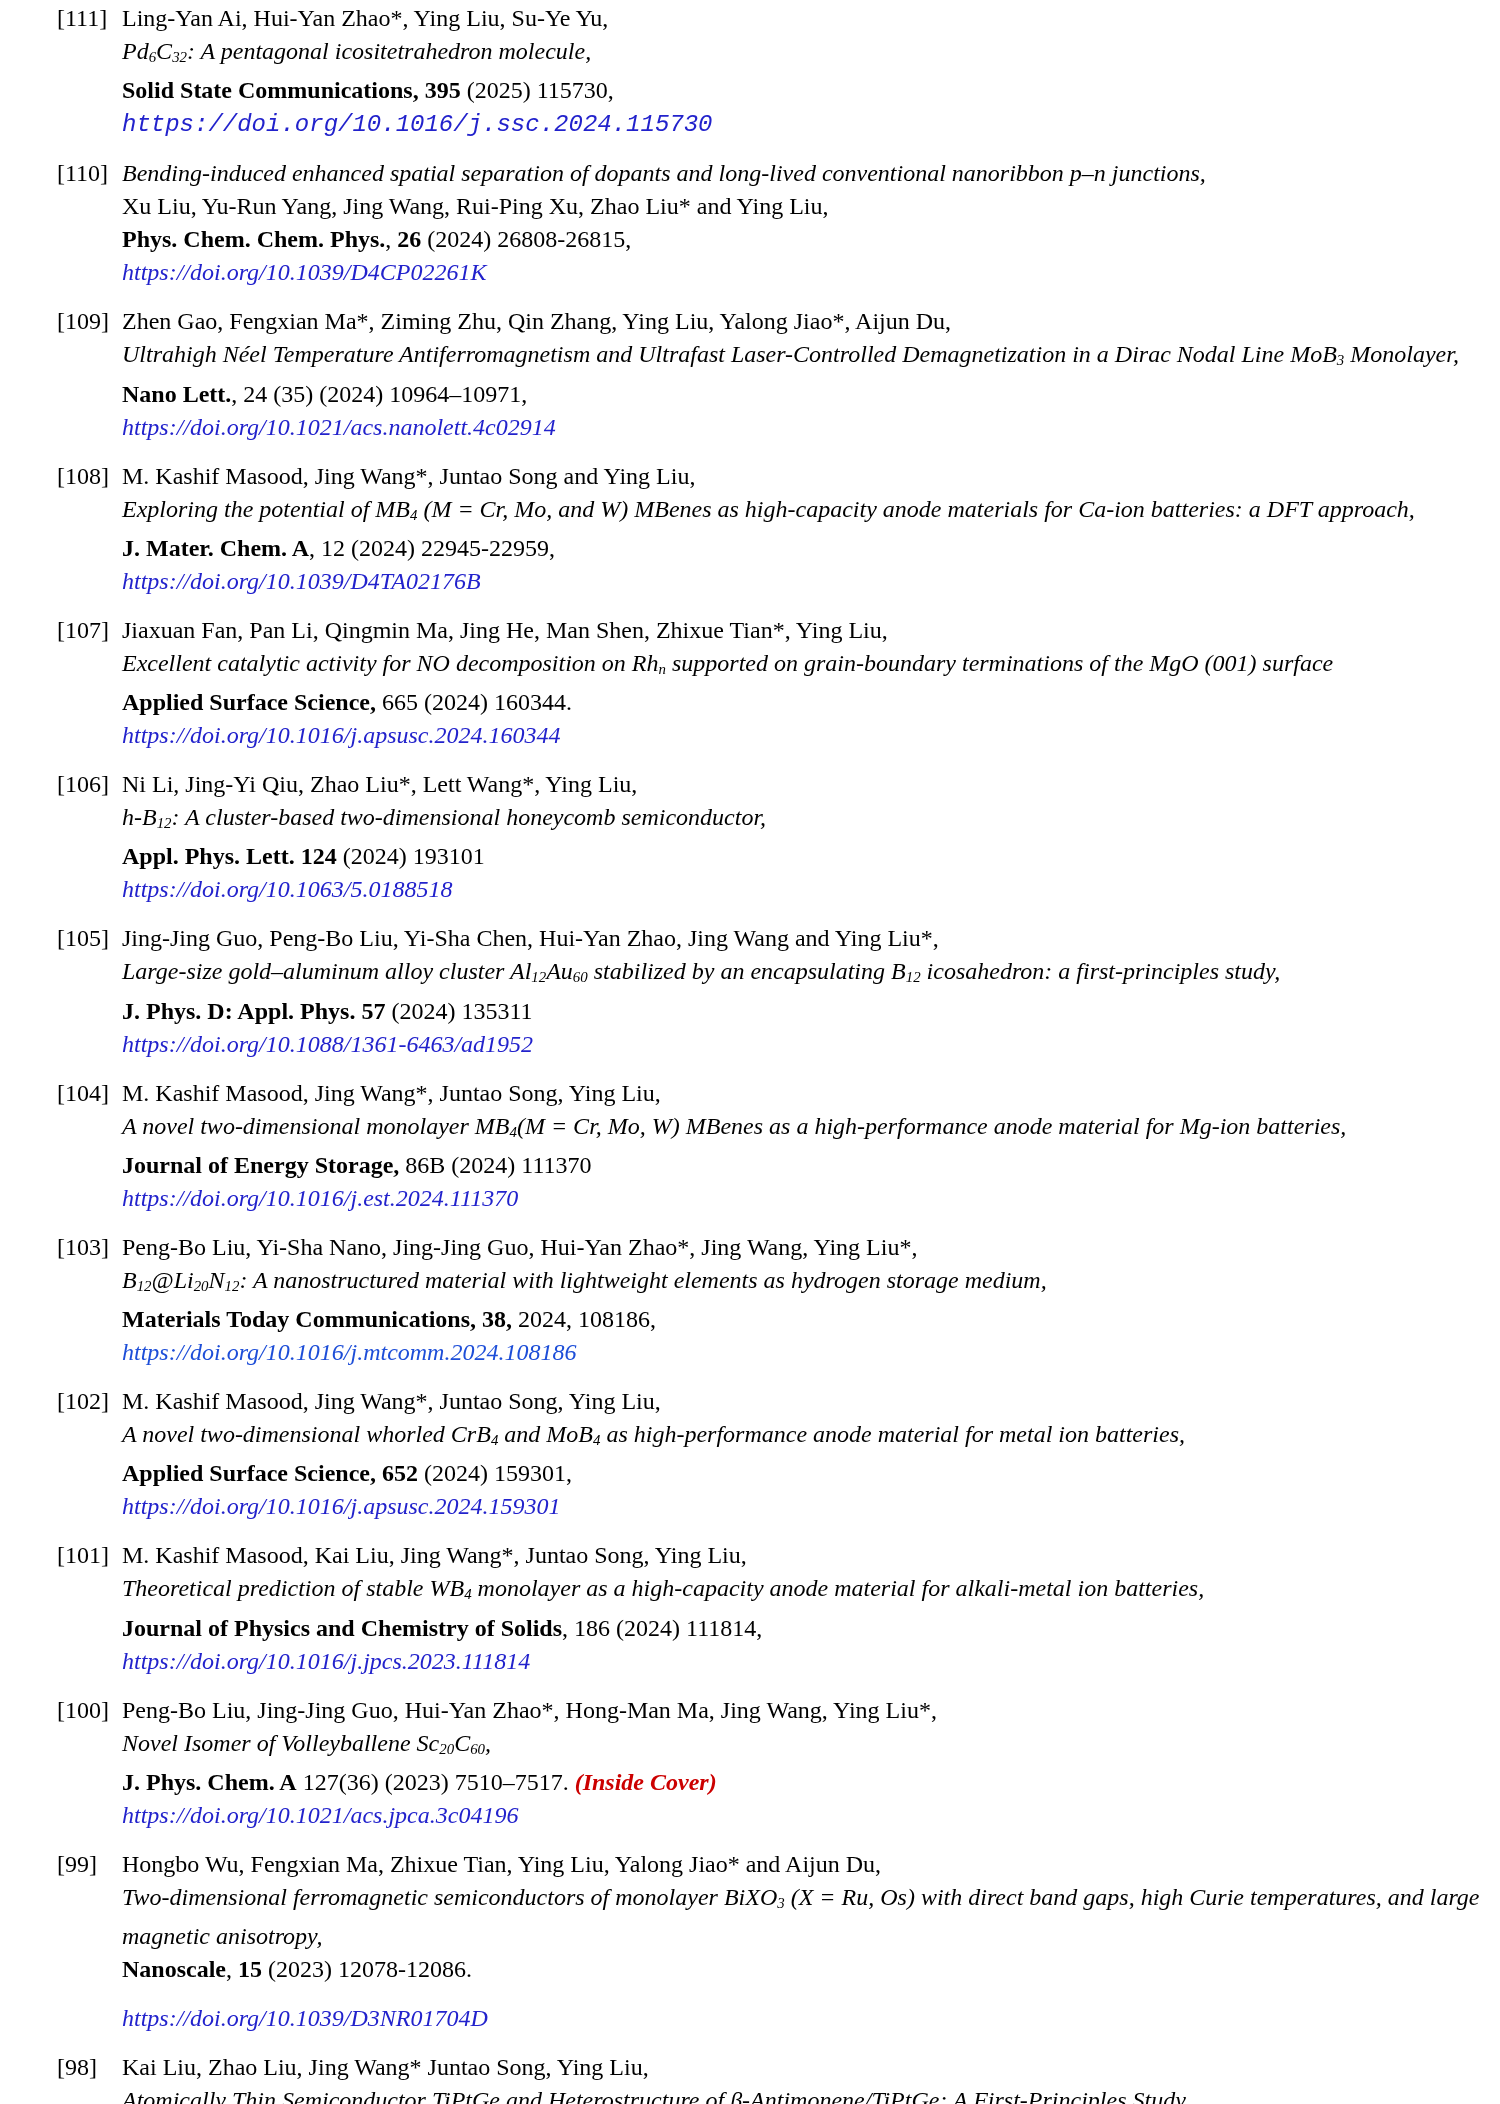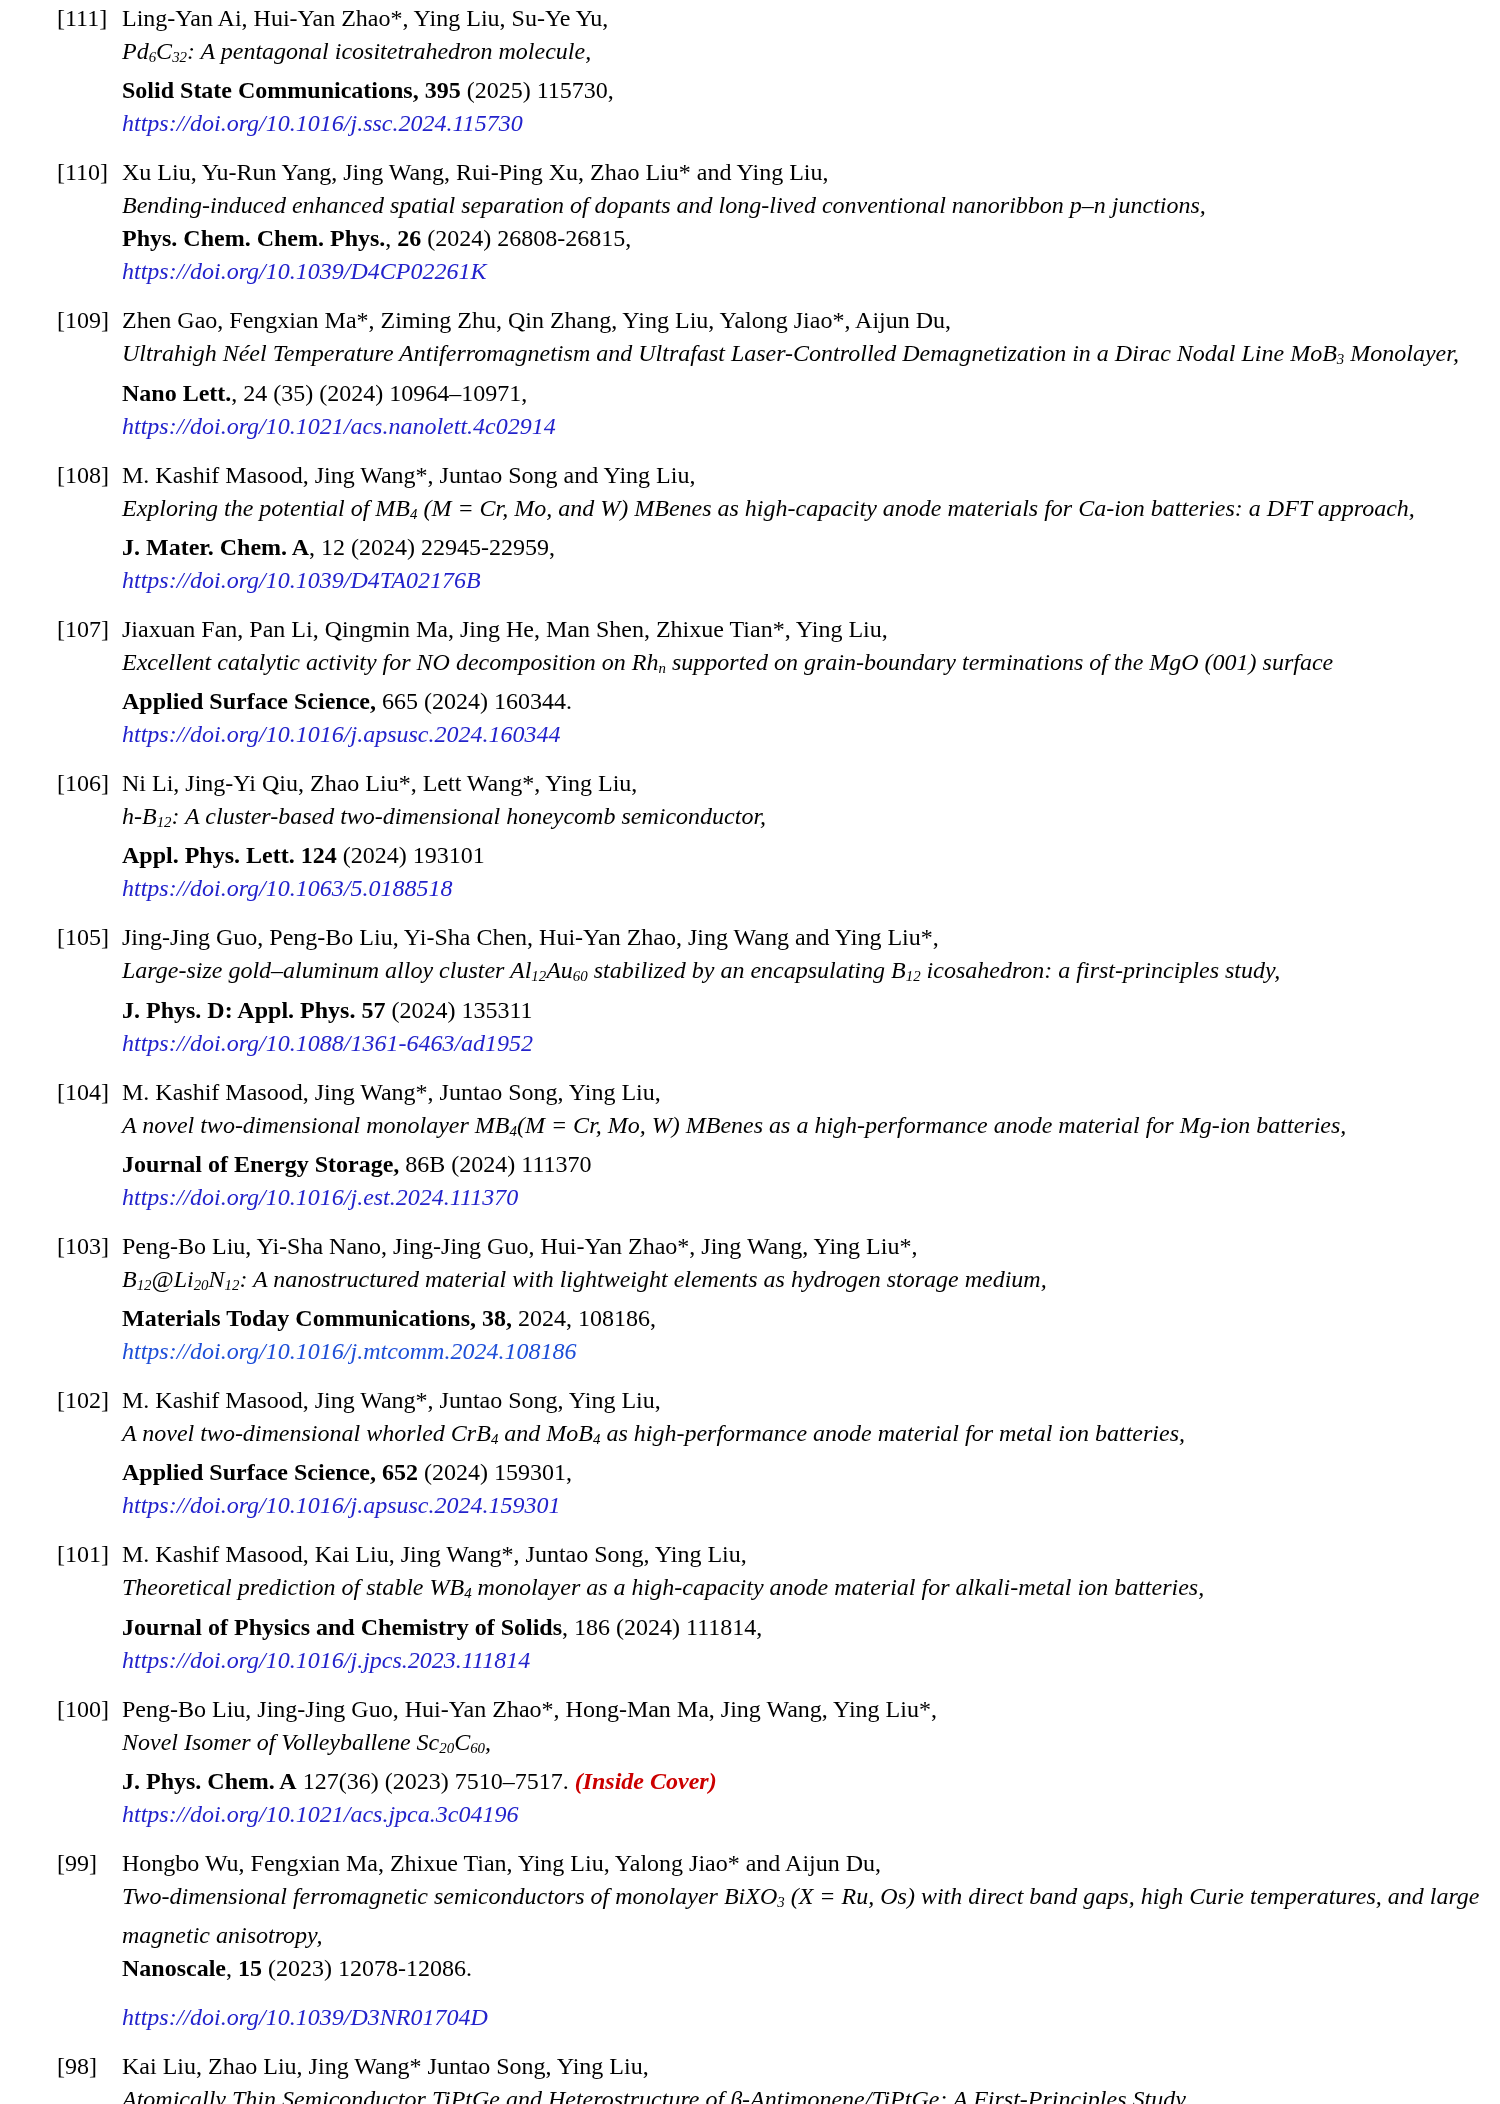--- a/index.html
+++ b/index.html
@@ -44,26 +44,26 @@
 </style>
 </head>
 <body style="color: rgb(0, 0, 0); background: rgb(255, 255, 255);">
 
 <div id="refs">
     <div class="entry">
       <span class="num">[111]</span>
       <div class="row authors-row">Ling-Yan Ai, Hui-Yan Zhao*, Ying Liu, Su-Ye Yu,</div>
       <div class="row title-row"><span class="seg">Pd</span><span class="sb">6</span><span class="seg">C</span><span class="sb">32</span><span class="seg">: A pentagonal icositetrahedron molecule,</span></div>
       <div class="row journal-row"><span class="seg-b">Solid State Communications, 395</span><span class="seg"> (2025) 115730,</span></div>
-      <div class="row doi-row"><a class="doi" style="color: rgb(34, 34, 204);">https://doi.org/10.1016/j.ssc.2024.115730</a></div>
+      <div class="row doi-row"><a class="doi" style="color: rgb(34, 34, 204); font-family: Liberation Mono, monospace;">https://doi.org/10.1016/j.ssc.2024.115730</a></div>
     </div>
     <div class="entry">
       <span class="num">[110]</span>
+      <div class="row title-row"><span class="seg">Bending-induced enhanced spatial separation of dopants and long-lived conventional nanoribbon p–n junctions,</span></div>
       <div class="row authors-row">Xu Liu, Yu-Run Yang, Jing Wang, Rui-Ping Xu, Zhao Liu* and Ying Liu,</div>
-      <div class="row title-row"><span class="seg">Bending-induced enhanced spatial separation of dopants and long-lived conventional nanoribbon p–n junctions,</span></div>
       <div class="row journal-row"><span class="seg-b">Phys. Chem. Chem. Phys.</span><span class="seg">, </span><span class="seg-b">26</span><span class="seg"> (2024) 26808-26815,</span></div>
       <div class="row doi-row"><a class="doi" style="color: rgb(34, 34, 204);">https://doi.org/10.1039/D4CP02261K</a></div>
     </div>
     <div class="entry">
       <span class="num">[109]</span>
       <div class="row authors-row">Zhen Gao, Fengxian Ma*, Ziming Zhu, Qin Zhang, Ying Liu, Yalong Jiao*, Aijun Du,</div>
       <div class="row title-row"><span class="seg">Ultrahigh Néel Temperature Antiferromagnetism and Ultrafast Laser-Controlled Demagnetization in a Dirac Nodal Line MoB</span><span class="sb">3</span><span class="seg"> Monolayer,</span></div>
       <div class="row journal-row"><span class="seg-b">Nano Lett.</span><span class="seg">, 24 (35) (2024) 10964–10971,</span></div>
       <div class="row doi-row"><a class="doi" style="color: rgb(34, 34, 204);">https://doi.org/10.1021/acs.nanolett.4c02914</a></div>
     </div>

